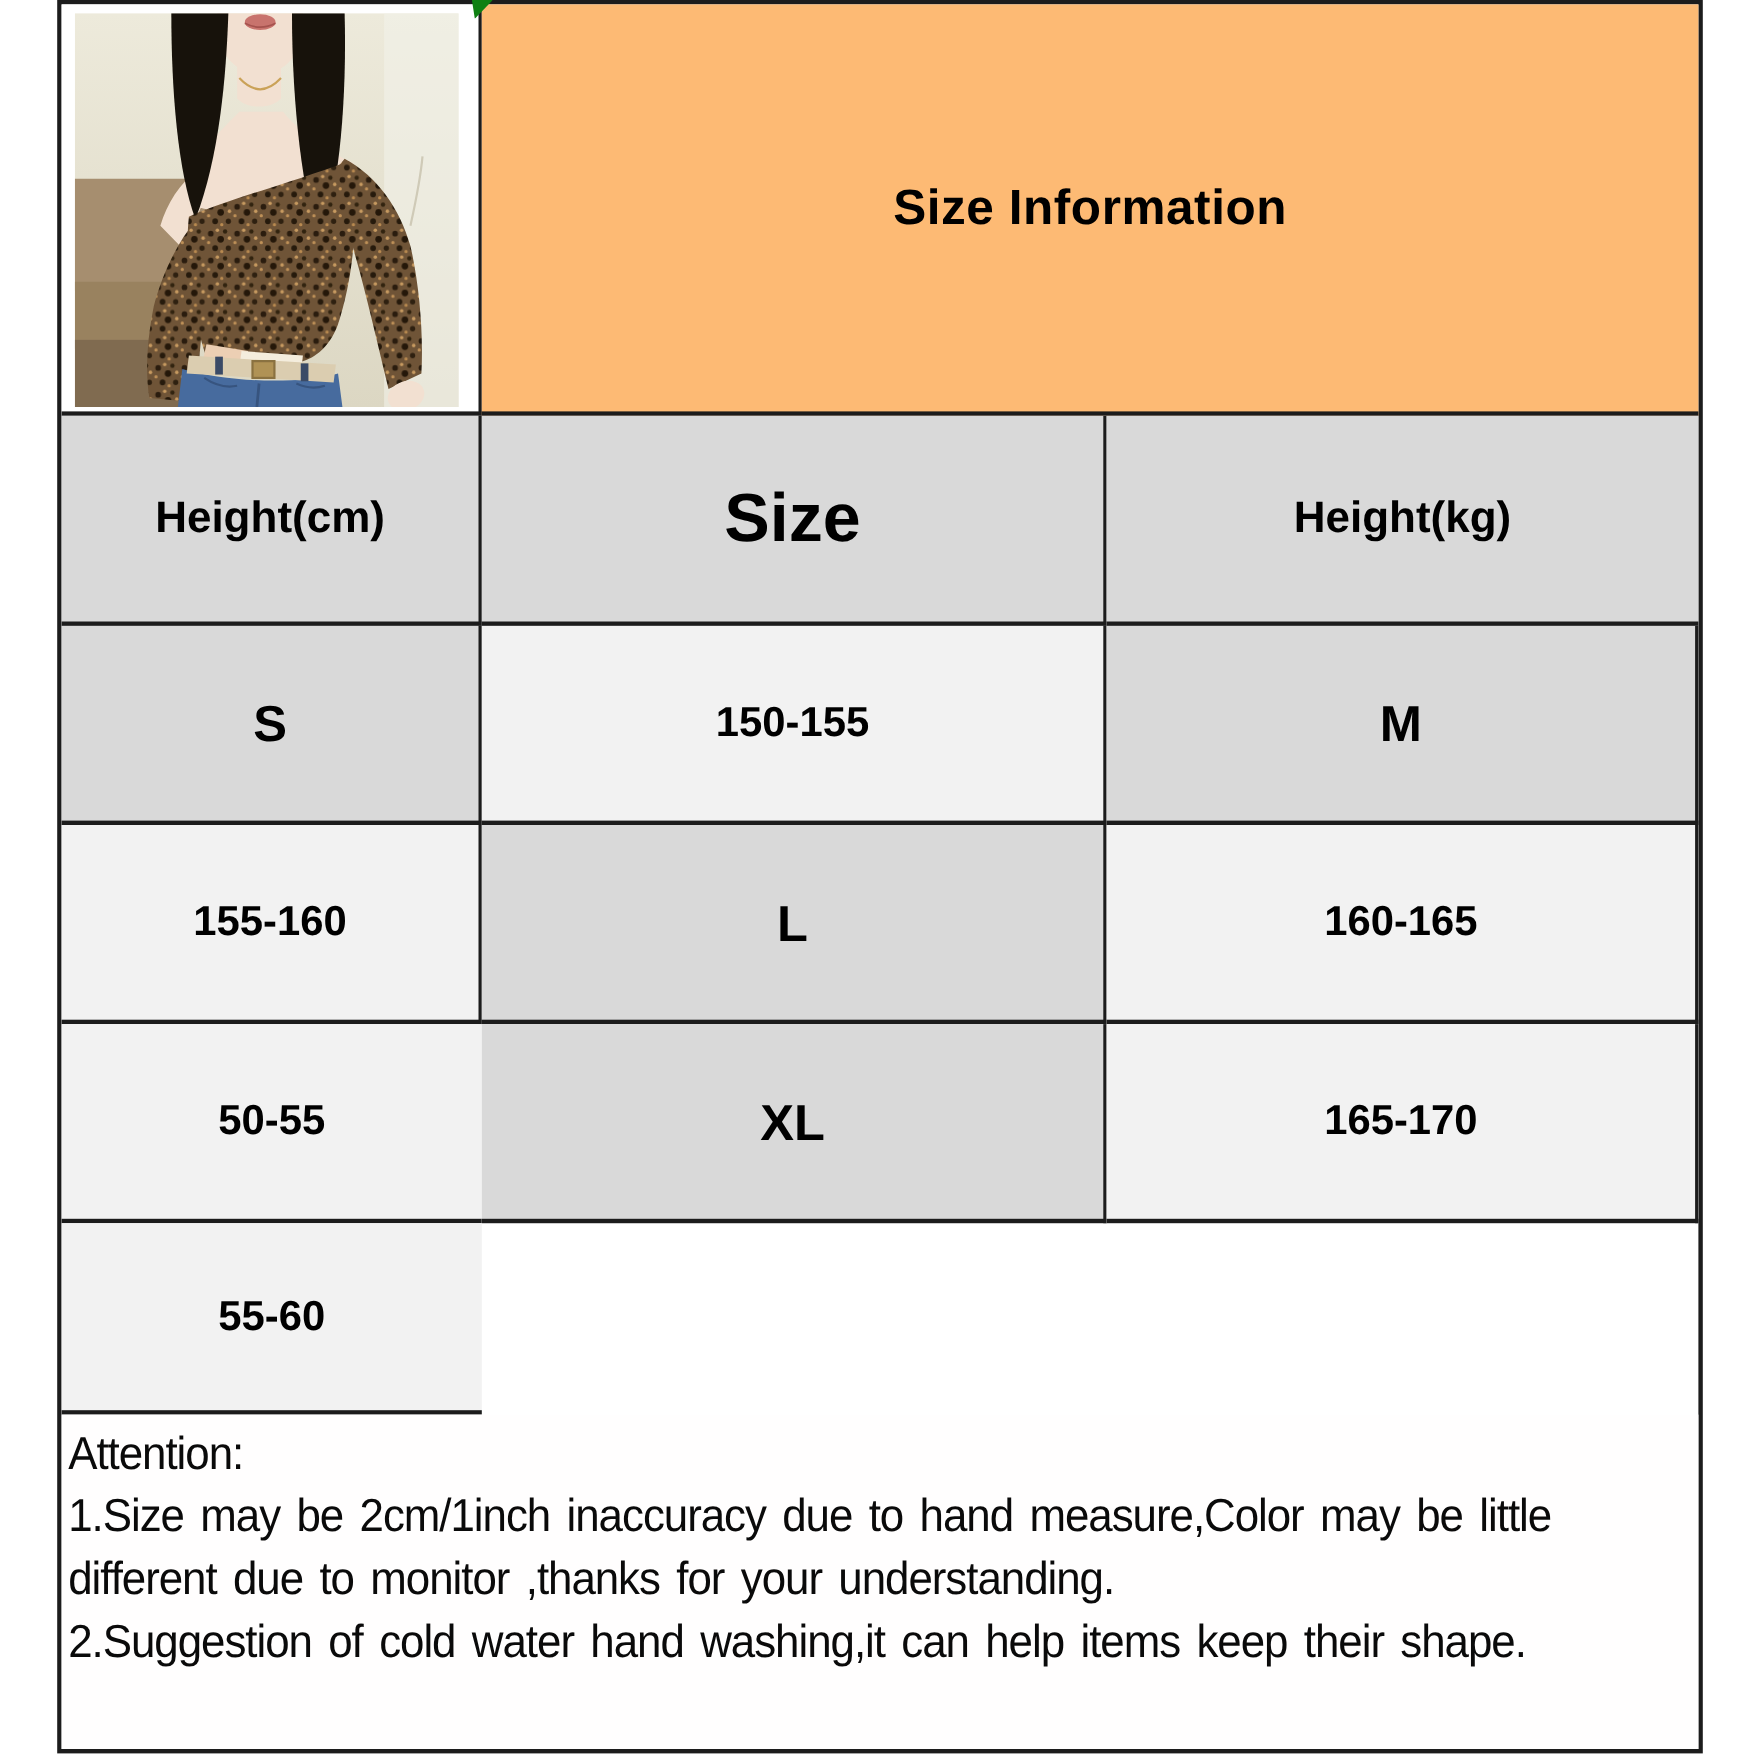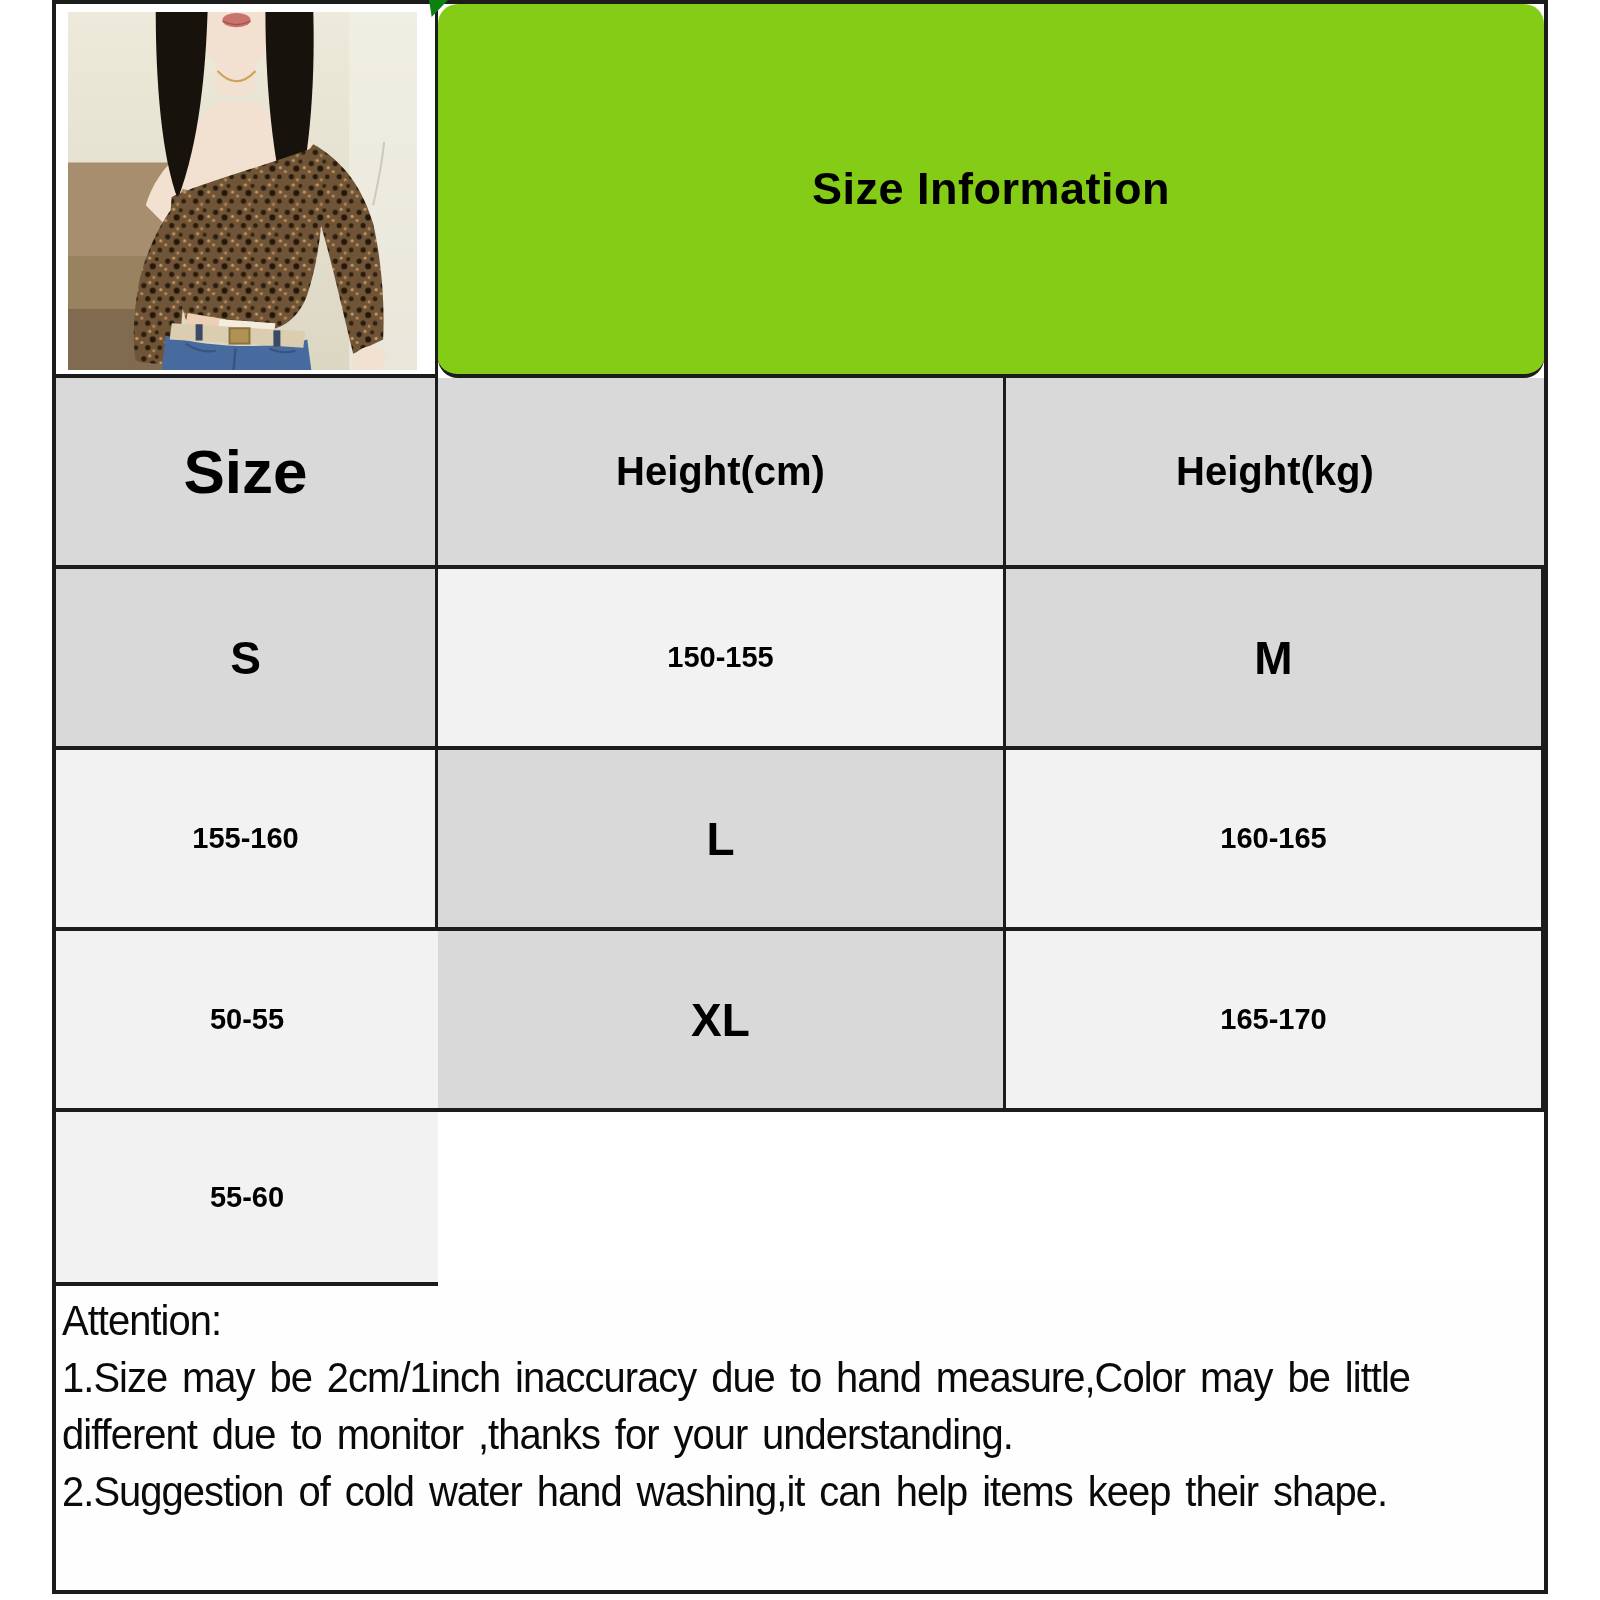--- a/index.html
+++ b/index.html
@@ -15,27 +15,27 @@
     grid-template-rows:374px 191px 181px 181px 181px 174px 1fr;
   }
   .cell{
     box-sizing:border-box;display:flex;align-items:center;justify-content:center;
     overflow:hidden;
   }
   .br{border-right:3px solid #1c1c1c;}
   .bb{border-bottom:4px solid #1c1c1c;}
   .photo-cell{background:#ffffff;padding:8px 18px 4px 12px;align-items:stretch;}
   .photo-cell svg{width:100%;height:100%;display:block;}
-  .title-cell{grid-column:2/4;background:#84cc16;border-radius:20px;}
+  .title-cell{grid-column:2/4;background:#fdba74;}
   .title-text{font-size:45px;font-weight:bold;letter-spacing:0.5px;}
   .hdr{background:#d9d9d9;}
   .hdr-size{font-size:62px;font-weight:bold;}
   .hdr-col{font-size:40px;font-weight:bold;}
   .lbl{background:#d9d9d9;font-size:46px;font-weight:bold;}
-  .val{background:#f2f2f2;font-size:29px;font-weight:bold;}
+  .val{background:#f2f2f2;font-size:38px;font-weight:bold;}
   .attention-cell{
     grid-column:1/4;background:#fffefe;display:block;
     padding:6px 16px 0 6px;
   }
   .att-wrap{transform:scaleX(0.95);transform-origin:0 0;}
   .att-line{
     font-size:42px;line-height:57px;letter-spacing:-1px;word-spacing:5px;
     white-space:nowrap;color:#0a0a0a;
   }
   .green-marker{
@@ -102,22 +102,22 @@
       <rect x="162" y="311" width="20" height="15" stroke="#8a7140" stroke-width="2" fill="#b09255"></rect>
       <rect x="128" y="307" width="7" height="16" fill="#3a4a66"></rect>
       <rect x="206" y="313" width="7" height="16" fill="#3a4a66"></rect>
       <ellipse cx="302" cy="342" rx="17" ry="13" transform="rotate(-18 302 342)" fill="#f2e0d1"></ellipse>
     </svg>
   </div>
   <div class="cell title-cell bb">
     <span class="title-text">Size Information</span>
   </div>
 
+  <div class="cell hdr hdr-col br bb">Height(cm)</div>
   <div class="cell hdr hdr-size br bb">Size</div>
-  <div class="cell hdr hdr-col br bb">Height(cm)</div>
   <div class="cell hdr hdr-col bb">Height(kg)</div>
 
   <div class="cell lbl br bb">S</div>
   <div class="cell val br bb">150-155</div>
 
   <div class="cell lbl br bb">M</div>
   <div class="cell val br bb">155-160</div>
 
   <div class="cell lbl br bb">L</div>
   <div class="cell val br bb">160-165</div>

